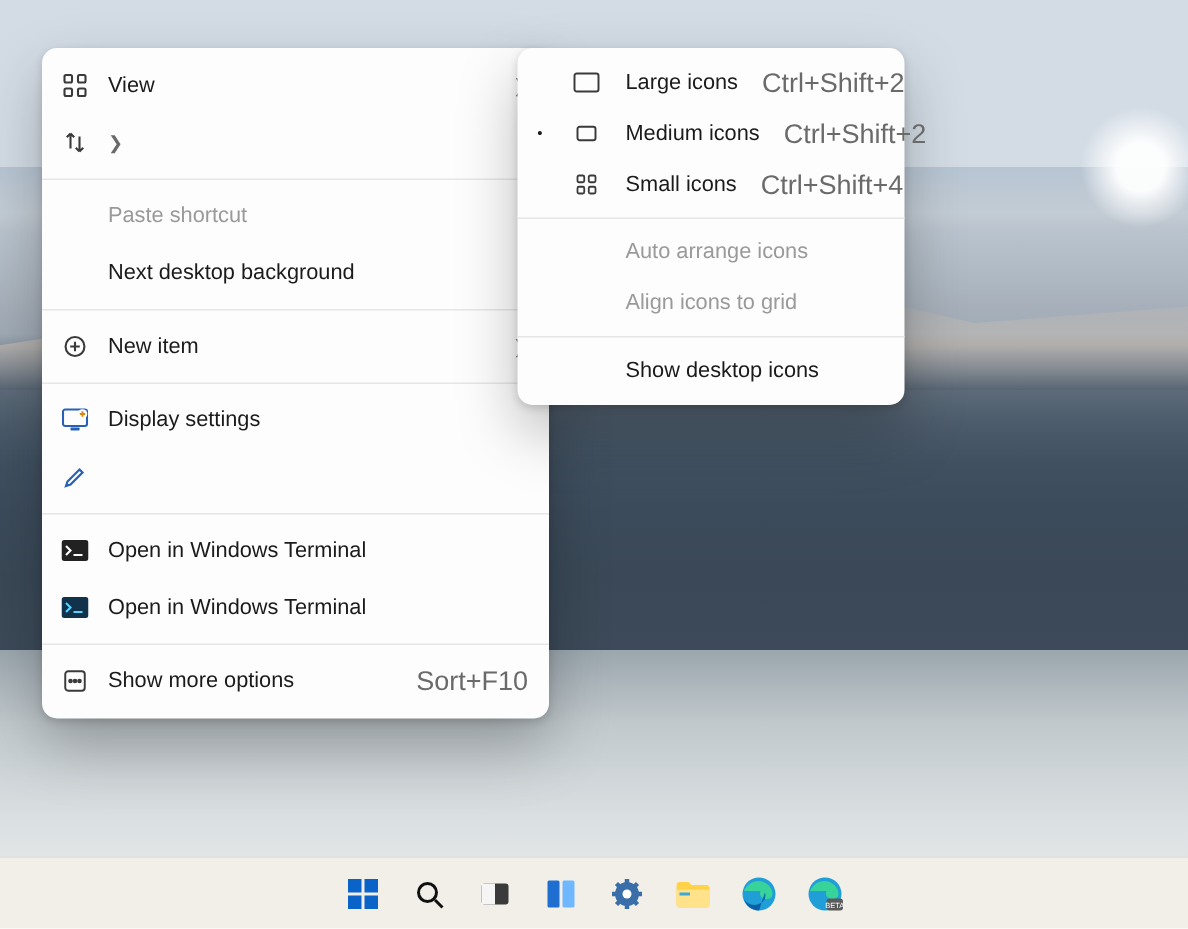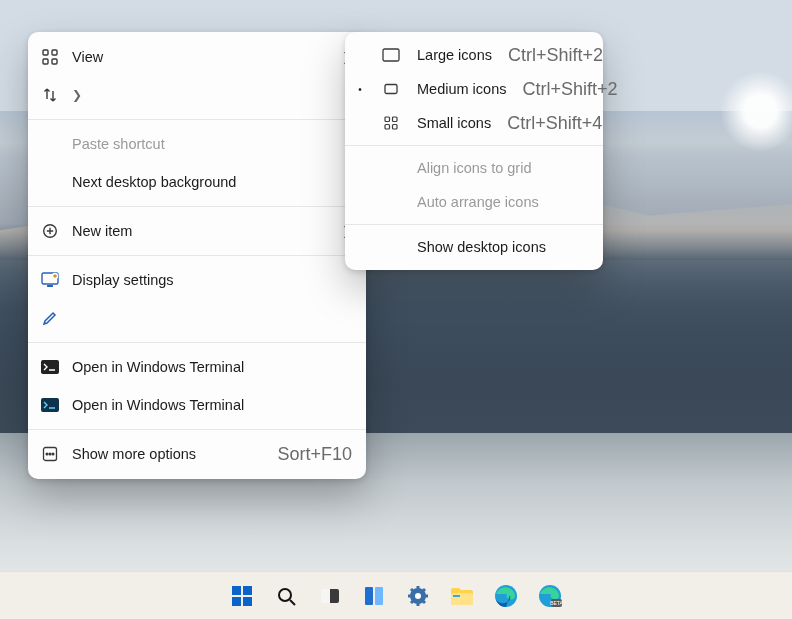--- a/index.html
+++ b/index.html
@@ -197,26 +197,26 @@
     </span>
     <span class="label">Small icons</span>
     <span class="hint">Ctrl+Shift+4</span>
   </div>
 
   <div class="sep"></div>
 
   <div class="row disabled">
     <span class="bullet"></span>
       <span class="icon"></span>
+    <span class="label">Auto arrange icons</span>
+  </div>
+  <div class="row disabled">
+    <span class="bullet"></span>
+      <span class="icon"></span>
     <span class="label">Align icons to grid</span>
-  </div>
-  <div class="row disabled">
-    <span class="bullet"></span>
-      <span class="icon"></span>
-    <span class="label">Auto arrange icons</span>
   </div>
 
   <div class="sep"></div>
 
   <div class="row">
     <span class="bullet"></span>
       <span class="icon"></span>
     <span class="label">Show desktop icons</span>
   </div>
 </div>

